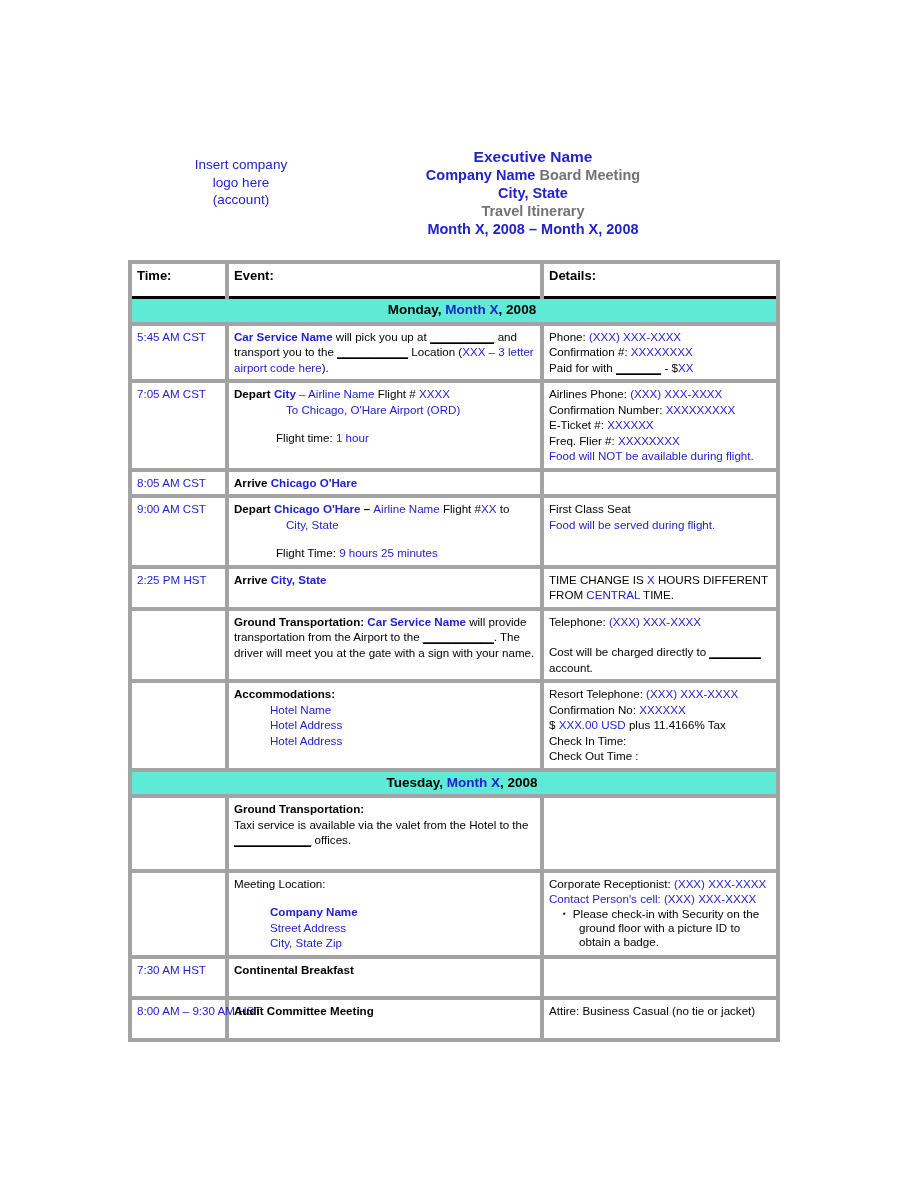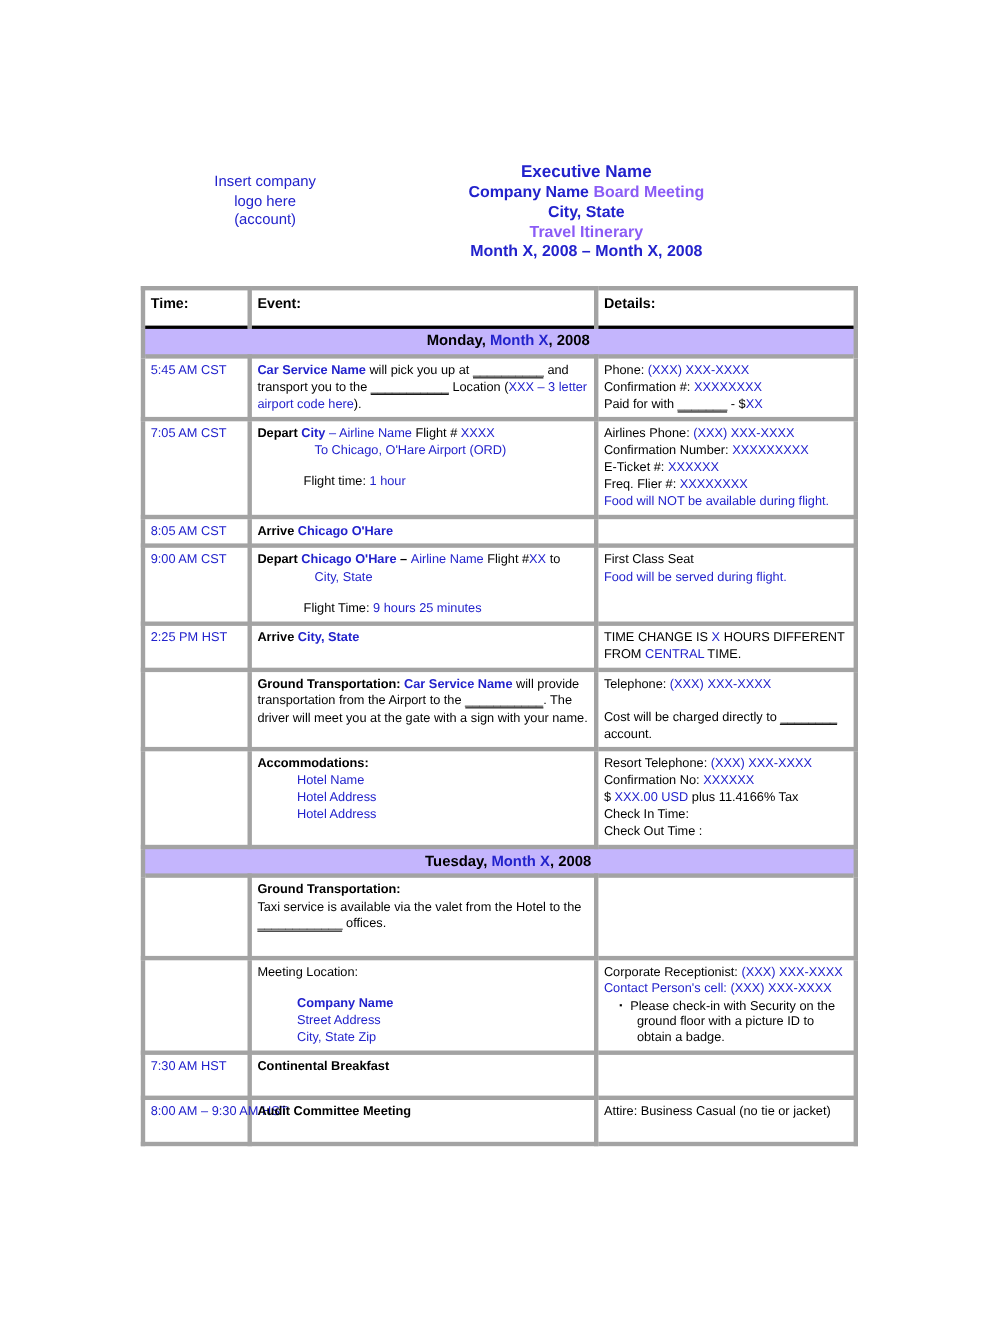--- a/index.html
+++ b/index.html
@@ -48,21 +48,21 @@
     text-align: center;
     line-height: 18px;
   }
   .title-block .ln {
     font-weight: bold;
     font-size: 14.5px;
     white-space: nowrap;
   }
   .title-block .ln.l1 { font-size: 15.5px; color: #2222cc; }
   .blue { color: #2222cc; }
-  .black { color: #8b5cf6; }
+  .black { color: #737373; }
 
   
   table.itin {
     position: absolute;
     left: 128px;
     top: 260px;
     width: 648px;
     border-collapse: collapse;
     table-layout: fixed;
     font-size: 11.6px;
@@ -78,21 +78,21 @@
   col.c-det   { width: 236px; }
 
   tr.head-row td {
     font-weight: bold;
     font-size: 13px;
     height: 24px;
     border-bottom: 3px solid #000;
     padding-top: 4px;
   }
   tr.day-row td {
-    background: #c4b5fd;
+    background: #5eead4;
     text-align: center;
     font-weight: bold;
     font-size: 13.5px;
     padding: 3px 0 4px 16px;
     border-top: 1px solid #000;
     border-bottom: 1px solid #000;
   }
   td.time-cell { color: #2222cc; white-space: nowrap; }
   td.event-cell { }
   td.det-cell { }

